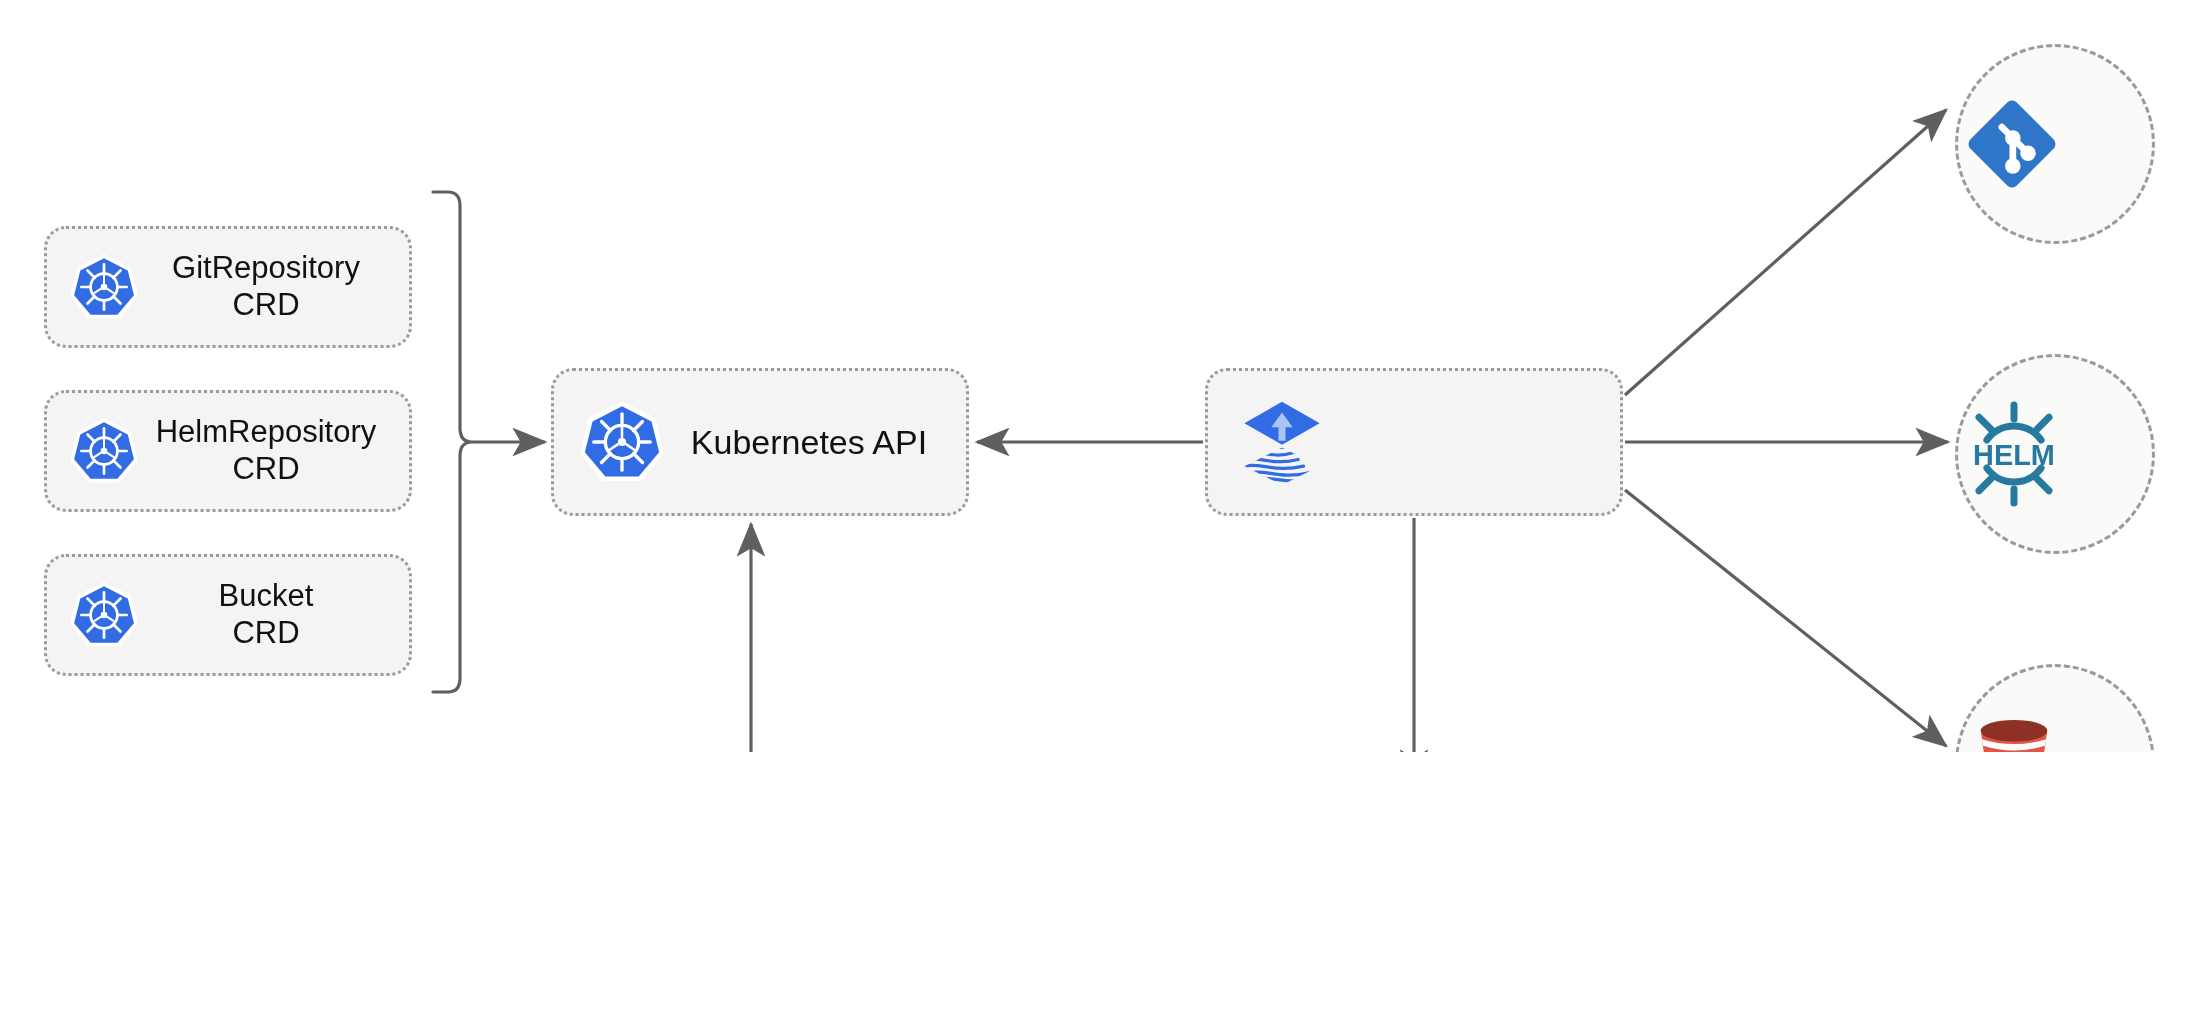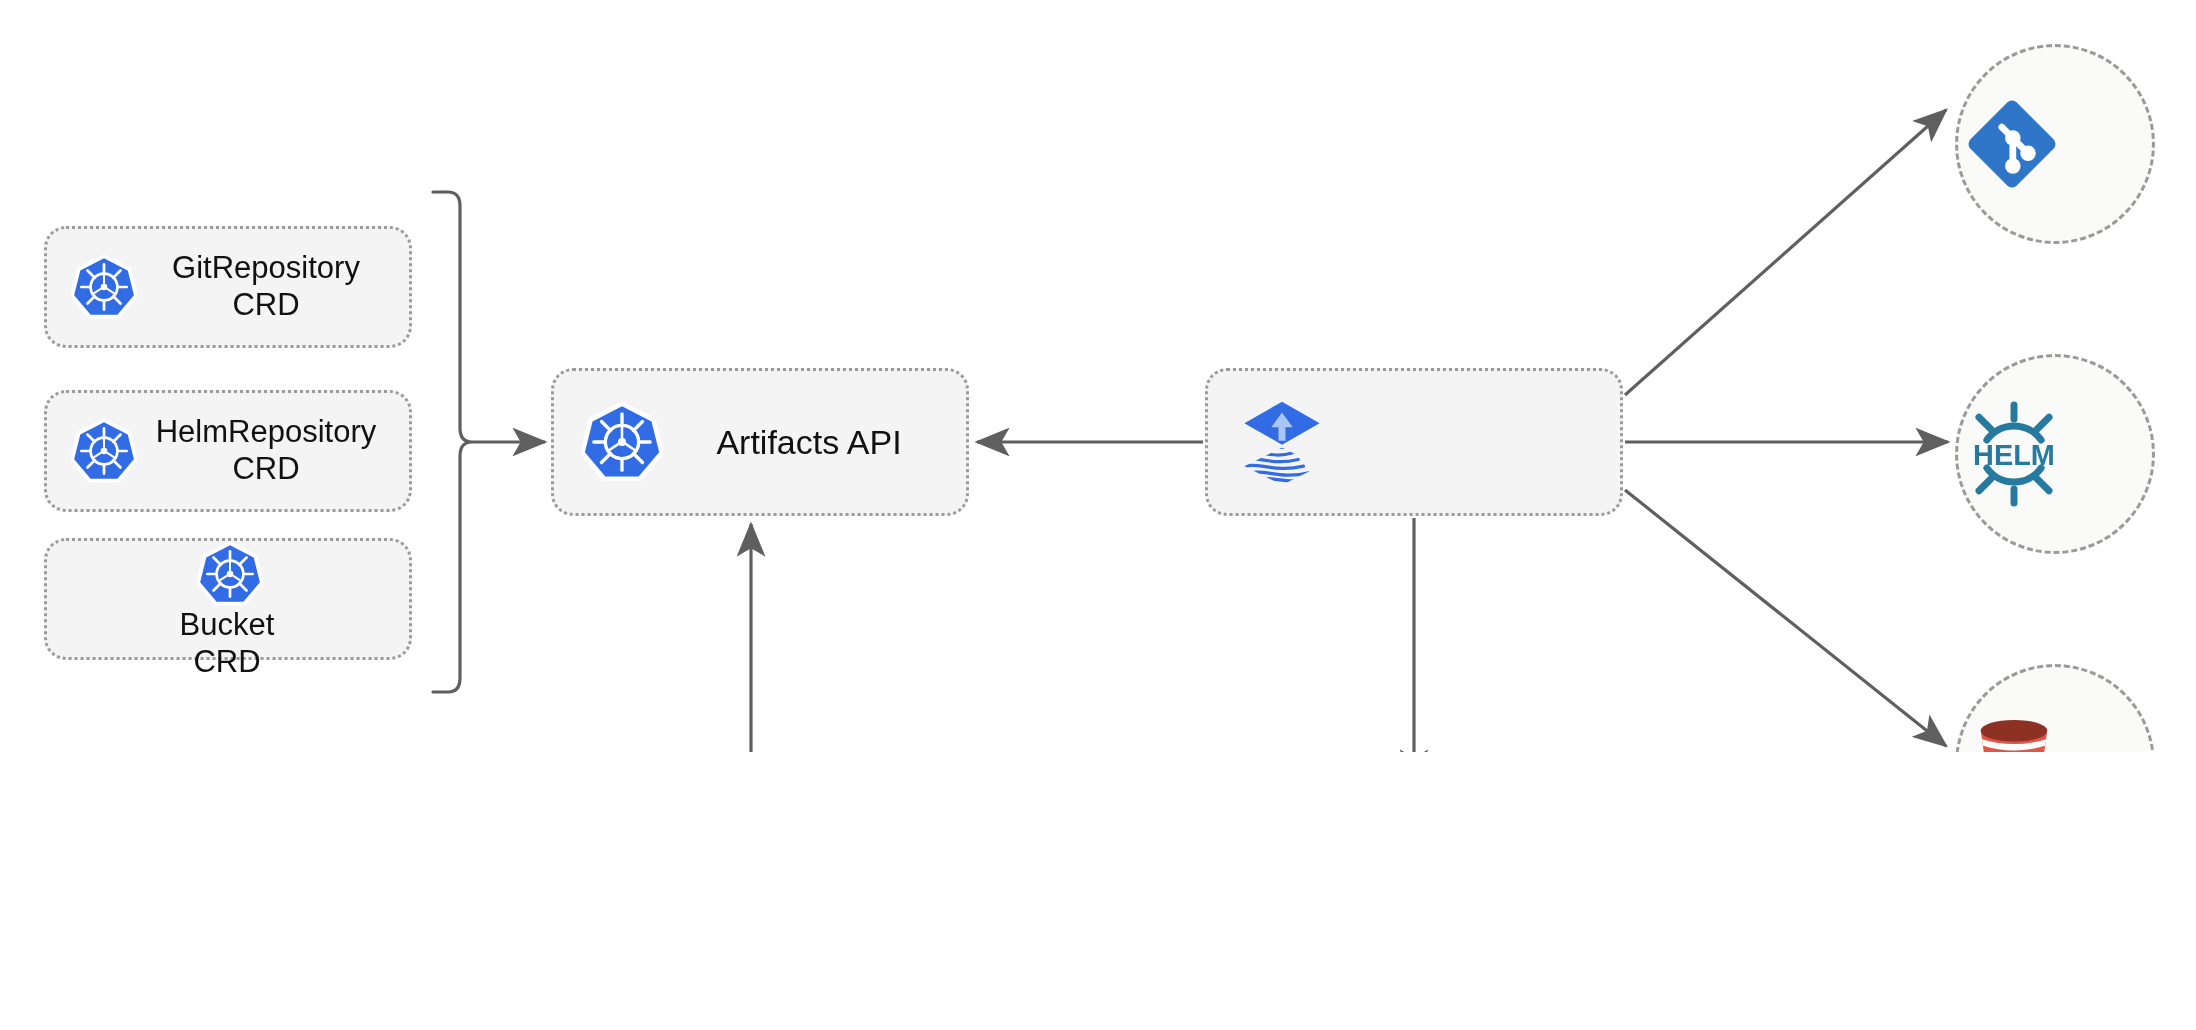--- a/index.html
+++ b/index.html
@@ -227,21 +227,21 @@
           <line x1="32" y1="29" x2="32" y2="19"></line>
           <line x1="34.8" y1="33.5" x2="43" y2="39"></line>
           <line x1="29.2" y1="33.5" x2="21" y2="39"></line>
         </g>
       </svg>
     </span>
     <span class="label">HelmRepository
 CRD</span>
   </div>
 
-  <div class="node crd" id="node-crd-bucket" style="left:44px; top:538px;flex-direction:column;">
+  <div class="node crd" id="node-crd-bucket" style="left:44px; top:554px;">
     <span class="icon-slot">
       <svg width="66" height="66" viewBox="0 0 64 64" aria-hidden="true">
         <polygon points="32,3 56,15 62,40 46,60 18,60 2,40 8,15" fill="#ffffff" stroke="#ffffff" stroke-width="5" stroke-linejoin="round"></polygon>
         <polygon points="32,4 55,16 61,40 45,59 19,59 3,40 9,16" fill="#326ce5"></polygon>
         <g stroke="#ffffff" stroke-width="2.6" fill="none" stroke-linecap="round">
           <circle cx="32" cy="32" r="13"></circle>
           <circle cx="32" cy="32" r="3.2" fill="#ffffff" stroke="none"></circle>
           <line x1="32" y1="19" x2="32" y2="10"></line>
           <line x1="32" y1="45" x2="32" y2="54"></line>
           <line x1="19" y1="32" x2="10" y2="32"></line>
@@ -279,21 +279,21 @@
           <line x1="41" y1="23" x2="48" y2="16"></line>
           <line x1="23" y1="41" x2="16" y2="48"></line>
         </g>
         <g stroke="#ffffff" stroke-width="2" fill="none">
           <line x1="32" y1="29" x2="32" y2="19"></line>
           <line x1="34.8" y1="33.5" x2="43" y2="39"></line>
           <line x1="29.2" y1="33.5" x2="21" y2="39"></line>
         </g>
       </svg>
     </span>
-    <span class="label">Artifacts API</span>
+    <span class="label">Kubernetes API</span>
   </div>
 
   <div class="node" id="node-source-controller">
     <span class="icon-slot">
       <svg width="86" height="86" viewBox="0 0 64 64" aria-hidden="true">
         <defs>
           <clipPath id="fluxDiaLower1">
             <polygon points="32,36 60,50 32,64 4,50"></polygon>
           </clipPath>
         </defs>

